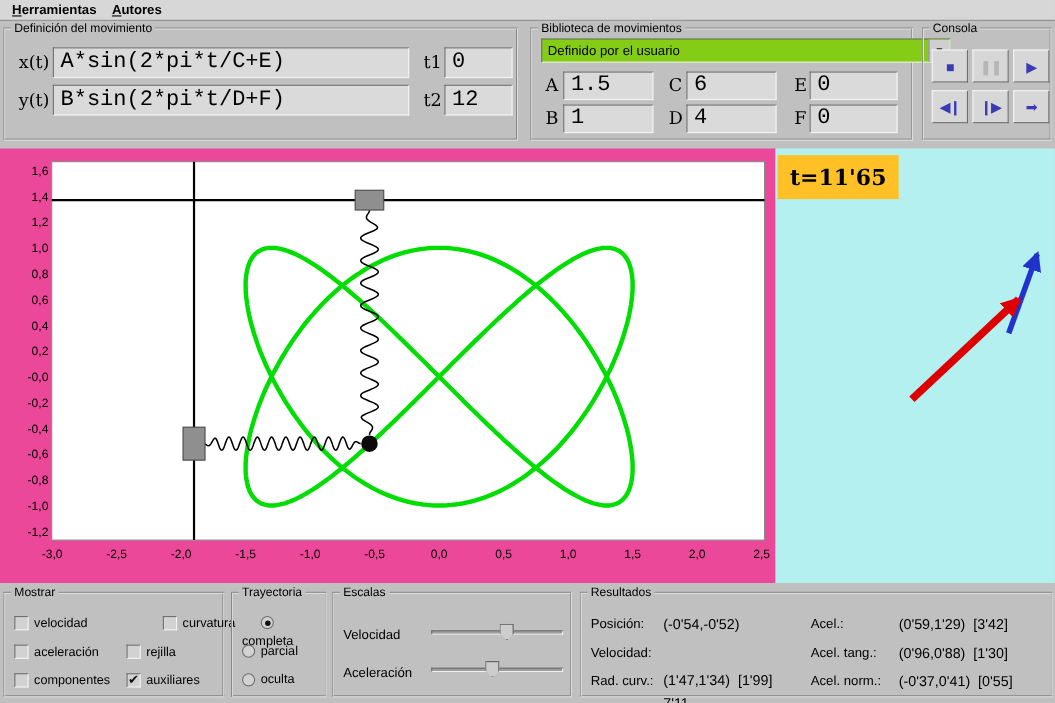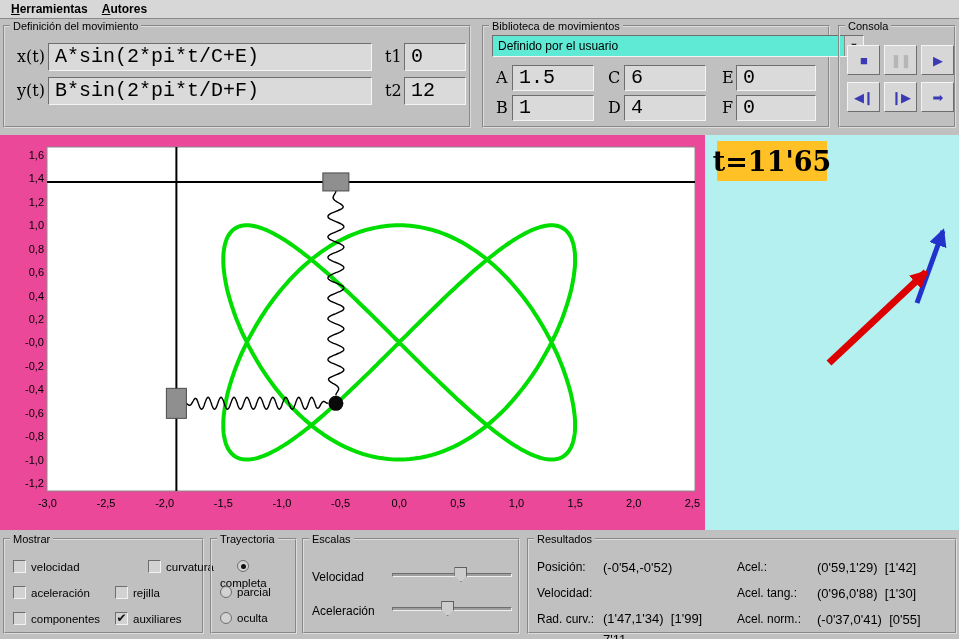--- a/index.html
+++ b/index.html
@@ -12,32 +12,32 @@
   .menu-item{padding:1px 7px;font-weight:bold;cursor:default;}
   .menu-item u{text-decoration:underline;}
 
   
   .group{position:absolute;border:2px groove #dcdcdc;}
   .gtitle{position:absolute;top:-8px;left:5px;background:#c0c0c0;padding:0 3px;font-size:11px;line-height:14px;white-space:nowrap;}
   .flabel{position:absolute;font-size:16px;font-family:"DejaVu Serif",serif;}
   .tfield{position:absolute;height:28px;line-height:26px;padding:0 6px;font-size:20px;font-family:Liberation Mono, monospace;background:#dadada;border:1px solid;border-color:#6e6e6e #f4f4f4 #f4f4f4 #6e6e6e;white-space:nowrap;overflow:hidden;}
   .pfield{height:26px;line-height:24px;}
 
-  .combo{position:absolute;left:8px;top:8px;width:372px;height:22px;background:#5eead4;border:1px solid;border-color:#6e6e6e #f4f4f4 #f4f4f4 #6e6e6e;display:flex;align-items:center;justify-content:space-between;}
+  .combo{position:absolute;left:8px;top:8px;width:372px;height:22px;background:#84cc16;border:1px solid;border-color:#6e6e6e #f4f4f4 #f4f4f4 #6e6e6e;display:flex;align-items:center;justify-content:space-between;}
   .combo-text{flex:1;padding-left:5px;font-size:12px;white-space:nowrap;overflow:hidden;}
   .combo-btn{width:19px;height:100%;background:#cfcfcf;border-left:1px solid #8a8a8a;font-size:9px;display:flex;align-items:center;justify-content:center;color:#222;}
 
   .cbtn{position:absolute;width:33px;height:30px;background:#d7d7d7;border:1px solid;border-color:#f4f4f4 #6e6e6e #6e6e6e #f4f4f4;font-size:13px;color:#3a3ab4;display:flex;align-items:center;justify-content:center;cursor:default;letter-spacing:-1px;}
   .cbtn.disabled{color:#b6b6b6;}
 
   .plot-area{position:absolute;left:0;top:135px;width:705px;height:395px;background:#ec4899;}
   #plot-svg{position:absolute;left:0;top:0;}
   .vector-panel{position:absolute;left:705px;top:135px;width:254px;height:395px;background:#b4f0f0;}
   #vec-svg{position:absolute;left:0;top:0;}
-  .time-badge{position:absolute;left:12px;top:6px;width:110px;height:40px;background:#ffc125;color:#000;font-family:"DejaVu Serif",serif;font-weight:bold;font-size:27px;display:flex;align-items:center;justify-content:center;}
+  .time-badge{position:absolute;left:2px;top:6px;width:110px;height:40px;background:#ffc125;color:#000;font-family:"DejaVu Serif",serif;font-weight:bold;font-size:20px;display:flex;align-items:center;justify-content:center;}
 
   .check{position:absolute;display:flex;align-items:center;gap:5px;font-size:11.5px;cursor:default;white-space:nowrap;}
   .cbox{width:13px;height:13px;background:#d2d2d2;border:1px solid;border-color:#6e6e6e #f2f2f2 #f2f2f2 #6e6e6e;font-size:12px;line-height:11px;text-align:center;color:#111;flex:0 0 13px;}
   .rdot{width:12px;height:12px;border-radius:50%;background:#d2d2d2;border:1px solid #6e6e6e;position:relative;flex:0 0 12px;}
   .rdot.on::after{content:"";position:absolute;left:3px;top:3px;width:5px;height:5px;border-radius:50%;background:#111;}
 
   .slabel{position:absolute;font-size:12px;white-space:nowrap;}
   .slider{position:absolute;height:18px;}
   .strack{position:absolute;left:0;right:0;top:7px;height:4px;background:#9e9e9e;border:1px solid;border-color:#6e6e6e #f0f0f0 #f0f0f0 #6e6e6e;}
   .sthumb{position:absolute;top:1px;width:13px;height:15px;background:#cdcdcd;border:1px solid #5f5f5f;clip-path:polygon(0 0,100% 0,100% 58%,50% 100%,0 58%);}
@@ -214,20 +214,20 @@
 
   <div class="group" style="left:527px;top:538px;width:430px;height:96px;">
     <span class="gtitle">Resultados</span>
     <span class="res-label" style="left:8px;top:20px;">Posición:</span>
     <span class="res-value" style="left:74px;top:20px;">(-0'54,-0'52)</span>
     <span class="res-label" style="left:8px;top:46px;">Velocidad:</span>
     <span class="res-value" style="left:74px;top:46px;margin-top:25px;">(1'47,1'34)  [1'99]</span>
     <span class="res-label" style="left:8px;top:72px;">Rad. curv.:</span>
     <span class="res-value" style="left:74px;top:72px;margin-top:20px;">7'11</span>
     <span class="res-label" style="left:208px;top:20px;">Acel.:</span>
-    <span class="res-value" style="left:288px;top:20px;">(0'59,1'29)  [1'42]</span>
+    <span class="res-value" style="left:288px;top:20px;">(0'59,1'29)  [3'42]</span>
     <span class="res-label" style="left:208px;top:46px;">Acel. tang.:</span>
     <span class="res-value" style="left:288px;top:46px;">(0'96,0'88)  [1'30]</span>
     <span class="res-label" style="left:208px;top:72px;">Acel. norm.:</span>
     <span class="res-value" style="left:288px;top:72px;">(-0'37,0'41)  [0'55]</span>
   </div>
 
 </div>
 
 </body></html>

